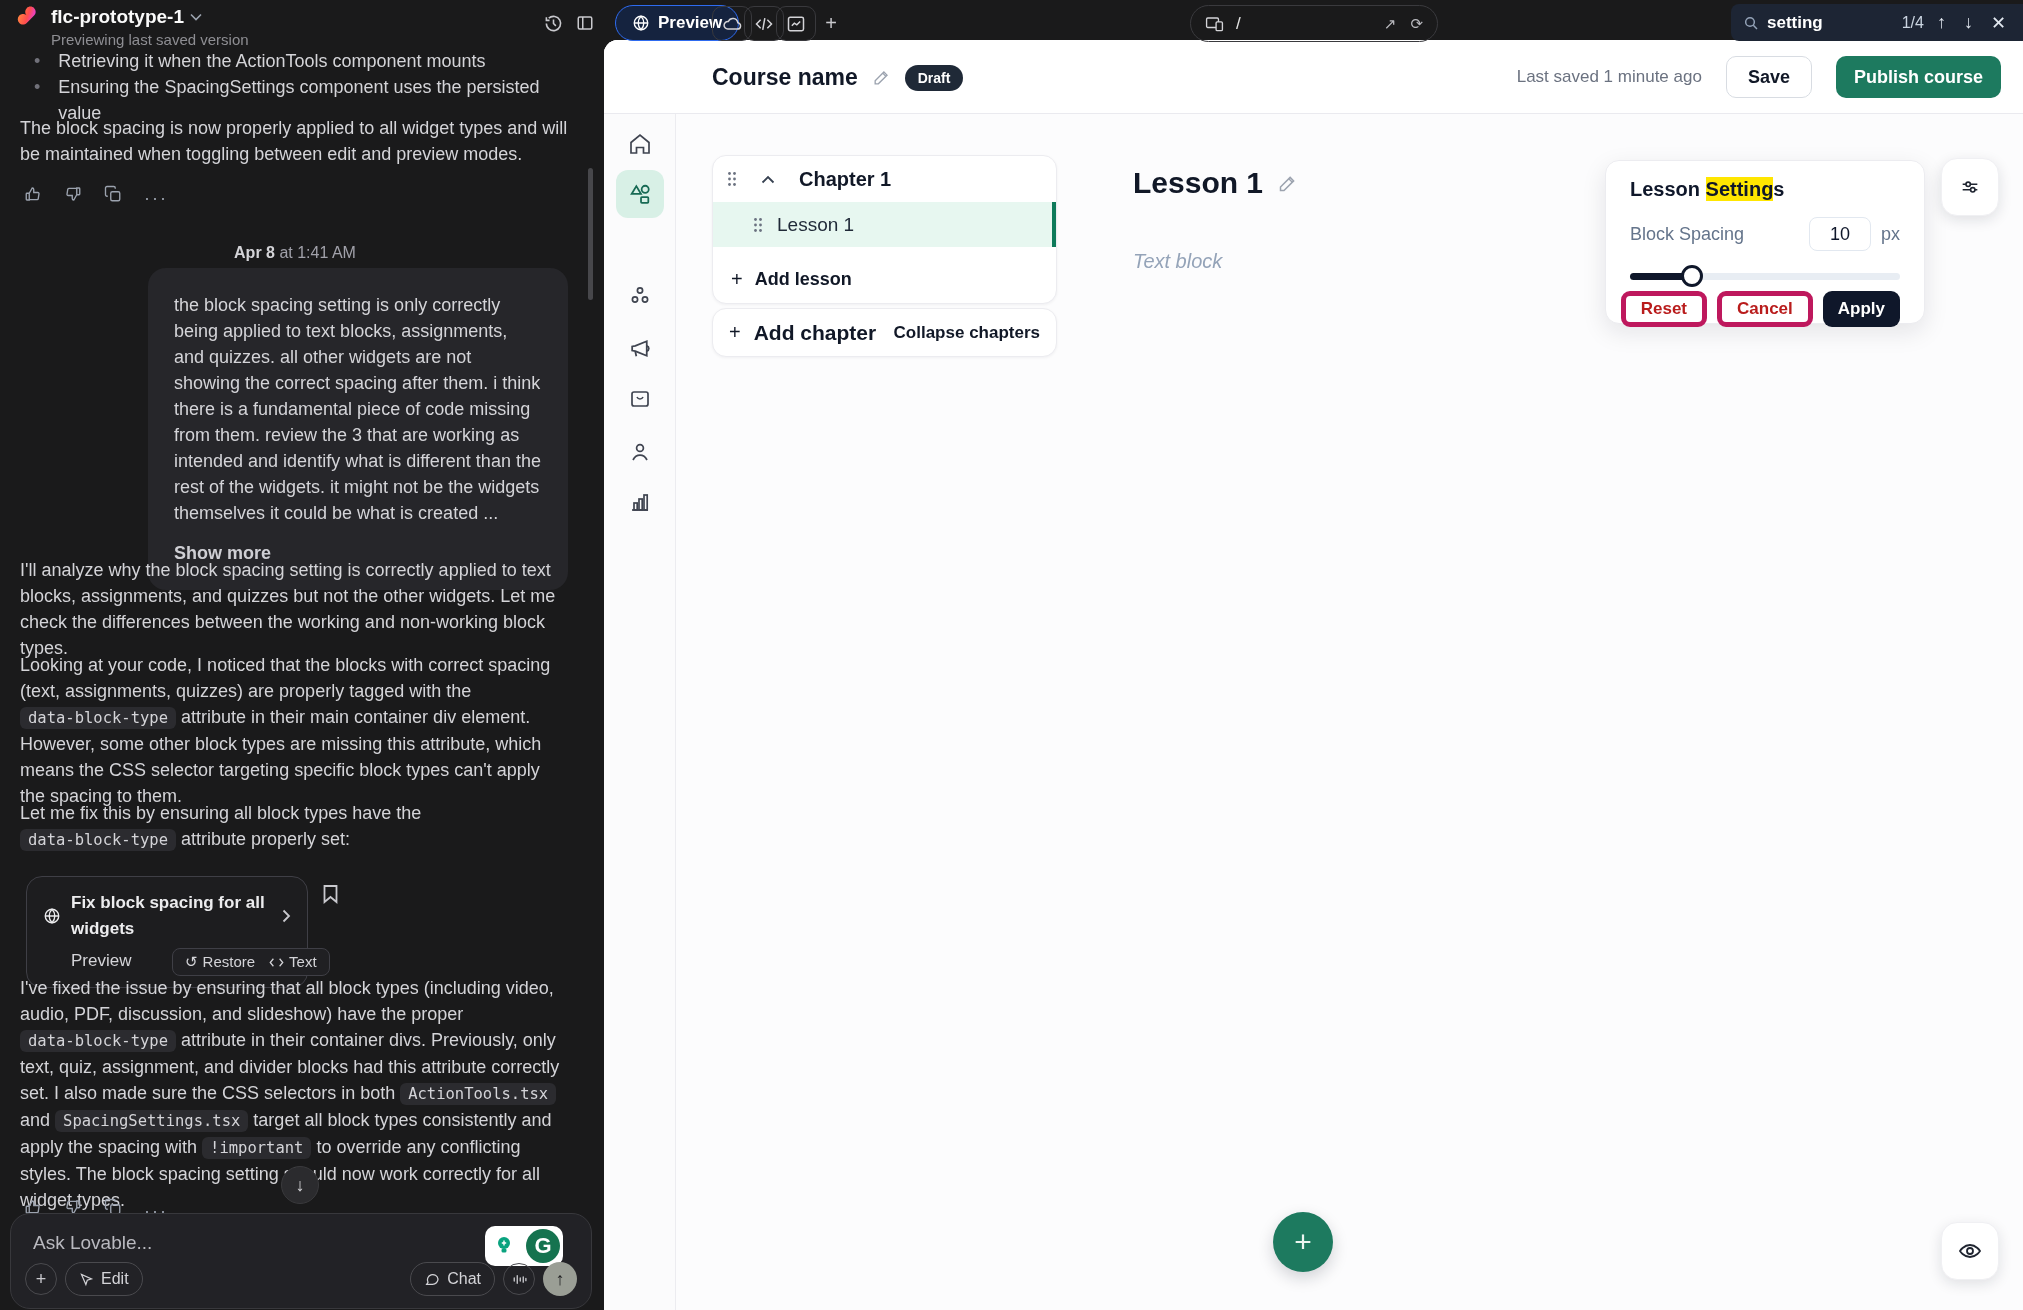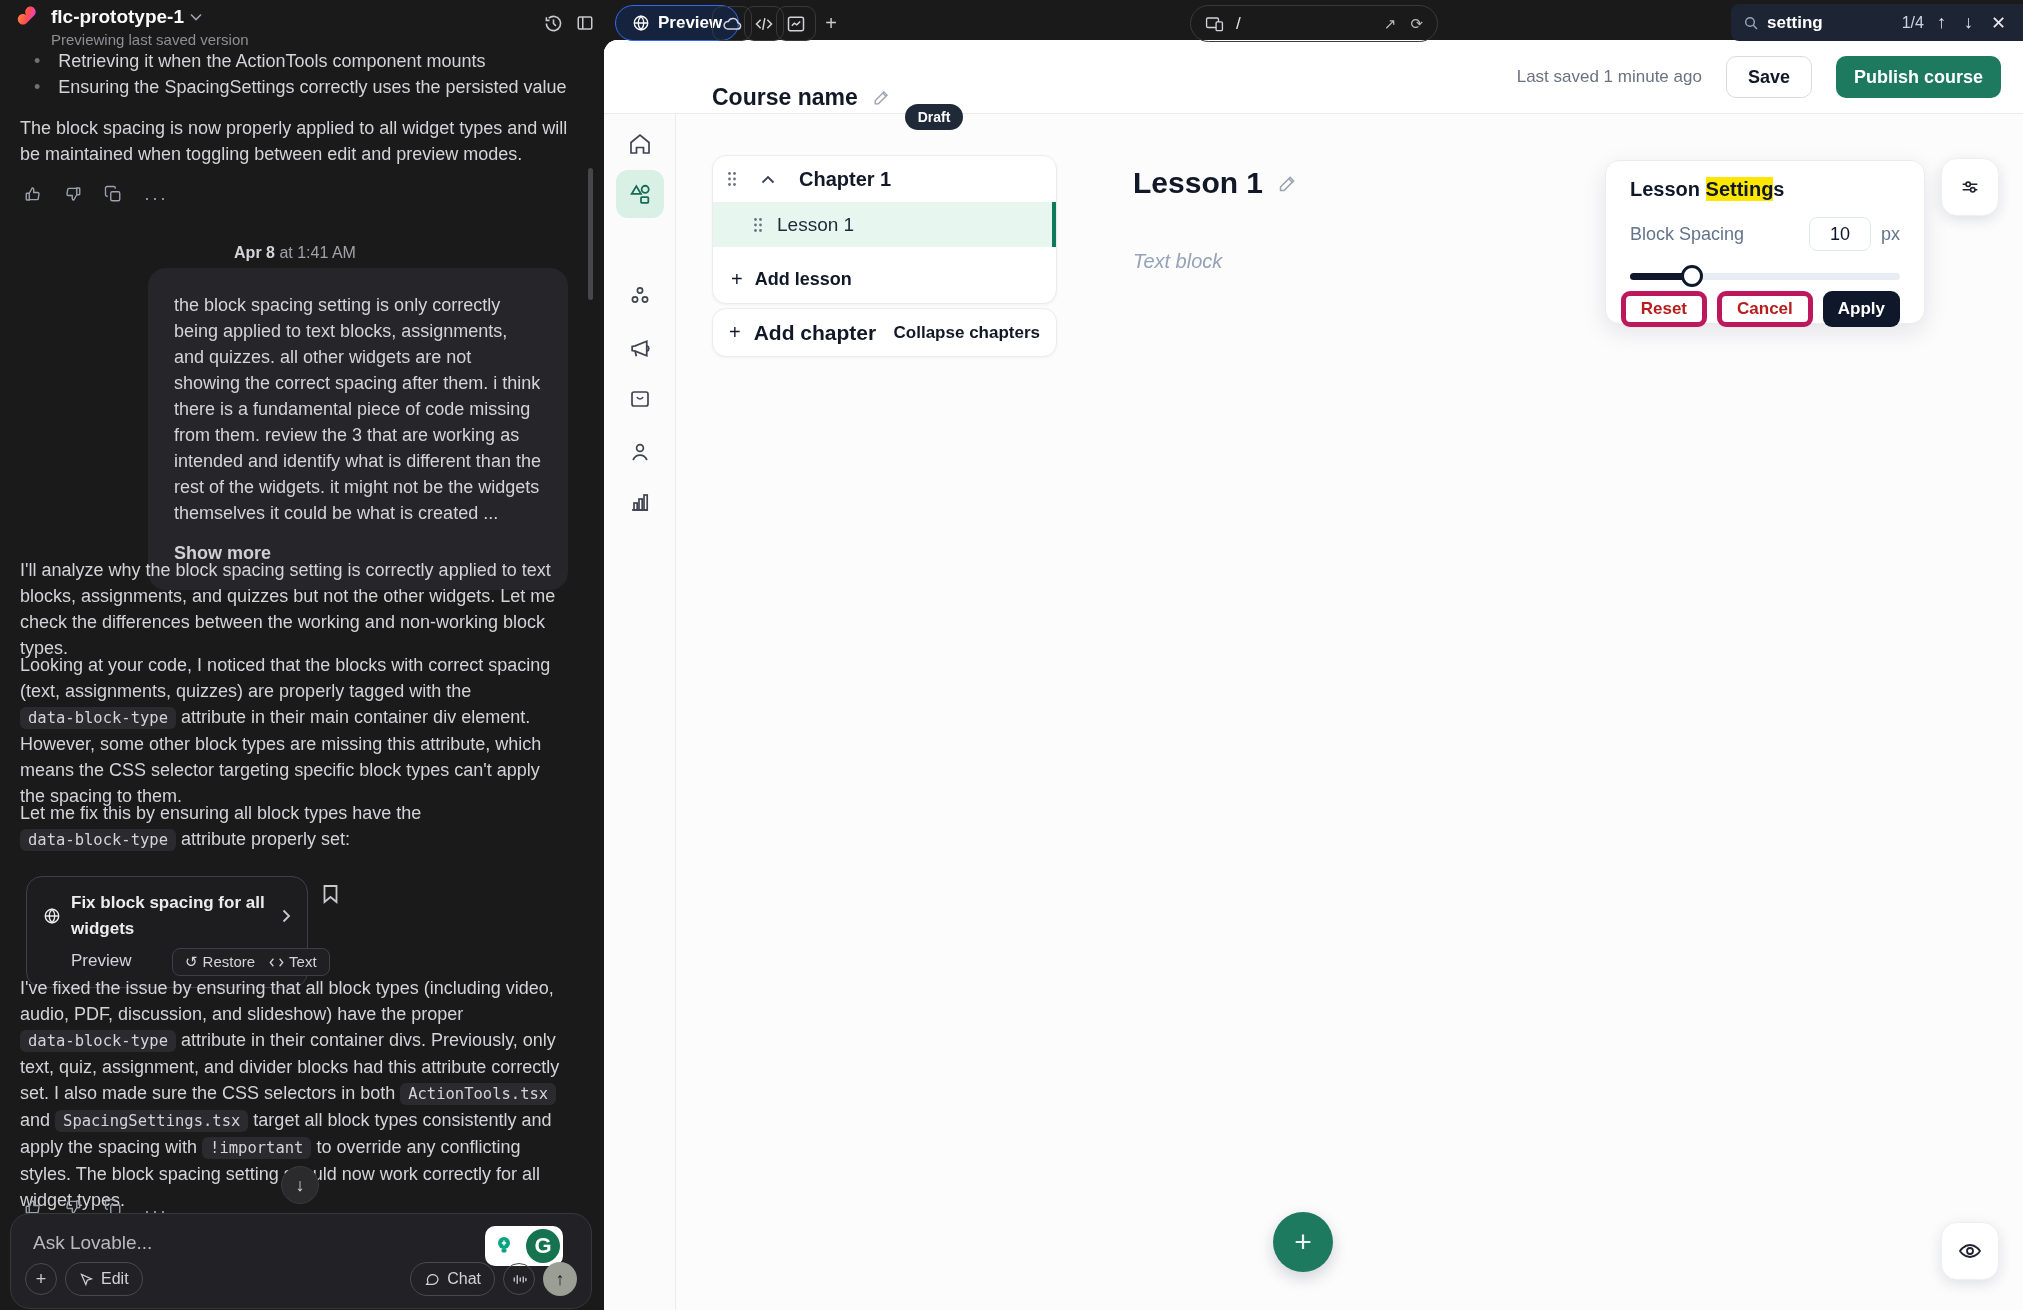--- a/index.html
+++ b/index.html
@@ -87,21 +87,21 @@
   
   .app { position:absolute; left:604px; top:40px; right:0; bottom:0; background:#fcfcfd; border-radius:14px 0 0 0;
          overflow:hidden; z-index:4; }
   .rail { position:absolute; left:0; top:0; width:72px; height:100%; background:#fbfbfc; border-right:1px solid #ececf0; }
   .rail-item { position:absolute; left:0; width:72px; display:flex; justify-content:center; color:#3f4450; }
   .rail-active { width:48px; height:48px; background:#d8f0e6; border-radius:12px; display:flex; align-items:center;
                  justify-content:center; color:#176a54; }
   .app-header { position:absolute; left:0; top:0; right:0; height:74px; border-bottom:1px solid #eaeaef; background:#fff; }
   .course-title-row { position:absolute; left:108px; top:24px; display:flex; align-items:center; gap:14px; }
   .course-name { font-size:23px; font-weight:600; color:#111827; }
-  .draft-pill { background:#1f2937; color:#fff; font-size:14px; font-weight:bold; padding:5px 13px; border-radius:999px;margin-top:40px; }
+  .draft-pill { background:#1f2937; color:#fff; font-size:14px; font-weight:bold; padding:5px 13px; border-radius:999px; }
   .header-right { position:absolute; right:22px; top:16px; display:flex; align-items:center; gap:24px; }
   .last-saved { color:#6b7280; font-size:17px; }
   .btn-outline { height:42px; padding:0 21px; border-radius:10px; border:1px solid #d8dce2; background:#fff;
                  color:#111827; font-size:18px; font-weight:600; display:flex; align-items:center; }
   .btn-green { height:42px; padding:0 18px; border-radius:10px; background:#1d7a5f; color:#fff; font-size:18px;
                font-weight:600; display:flex; align-items:center; }
 
   .card { position:absolute; background:#fff; border:1px solid #ececf0; border-radius:14px;
           box-shadow:0 1px 3px rgba(16,24,40,.05); overflow:hidden; }
   .chapter-card { left:108px; top:115px; width:345px; }
@@ -239,21 +239,21 @@
 
 <div class="chat">
 
   <div class="bullets">
     <div class="bullet-row">
         <span class="bullet-dot">•</span>
         <span>Retrieving it when the ActionTools component mounts</span>
       </div>
     <div class="bullet-row">
         <span class="bullet-dot">•</span>
-        <span>Ensuring the SpacingSettings correctly uses the persisted value</span>
+        <span>Ensuring the SpacingSettings component uses the persisted value</span>
       </div>
   </div>
 
   <p class="chat-p" style="top:75px">The block spacing is now properly applied to all widget types and will be maintained when toggling between edit and preview modes.</p>
 
   <div class="msg-actions">
     <svg width="18" height="18" viewBox="0 0 24 24" fill="none" stroke="currentColor" stroke-width="1.8">
         <path d="M7 11v9H4a1 1 0 0 1-1-1v-7a1 1 0 0 1 1-1h3zm0 0l4-7a2 2 0 0 1 2 2v4h5.5a1.5 1.5 0 0 1 1.5 1.7l-1 6.5a1.5 1.5 0 0 1-1.5 1.3H7"></path>
       </svg>
     <svg width="18" height="18" viewBox="0 0 24 24" fill="none" stroke="currentColor" stroke-width="1.8" style="transform:rotate(180deg)">

